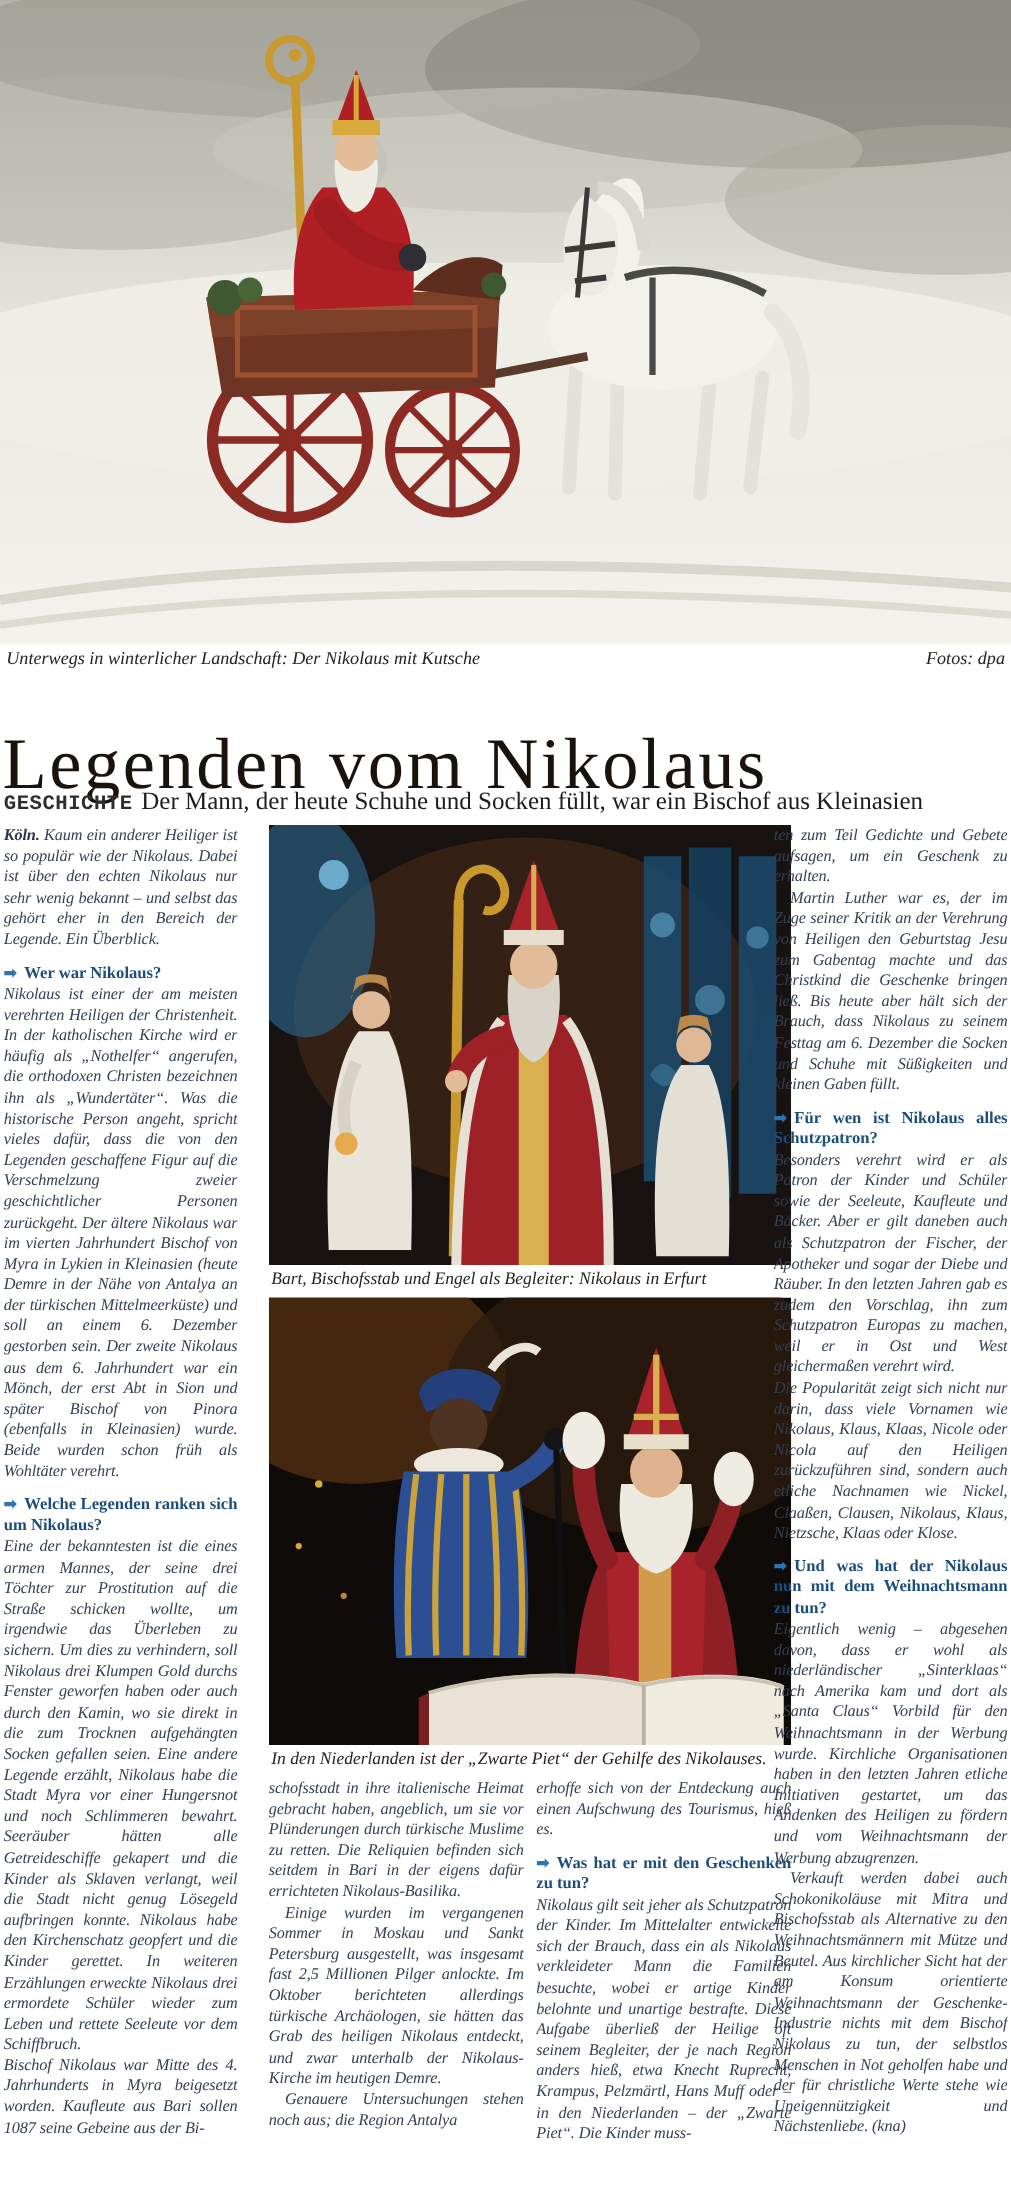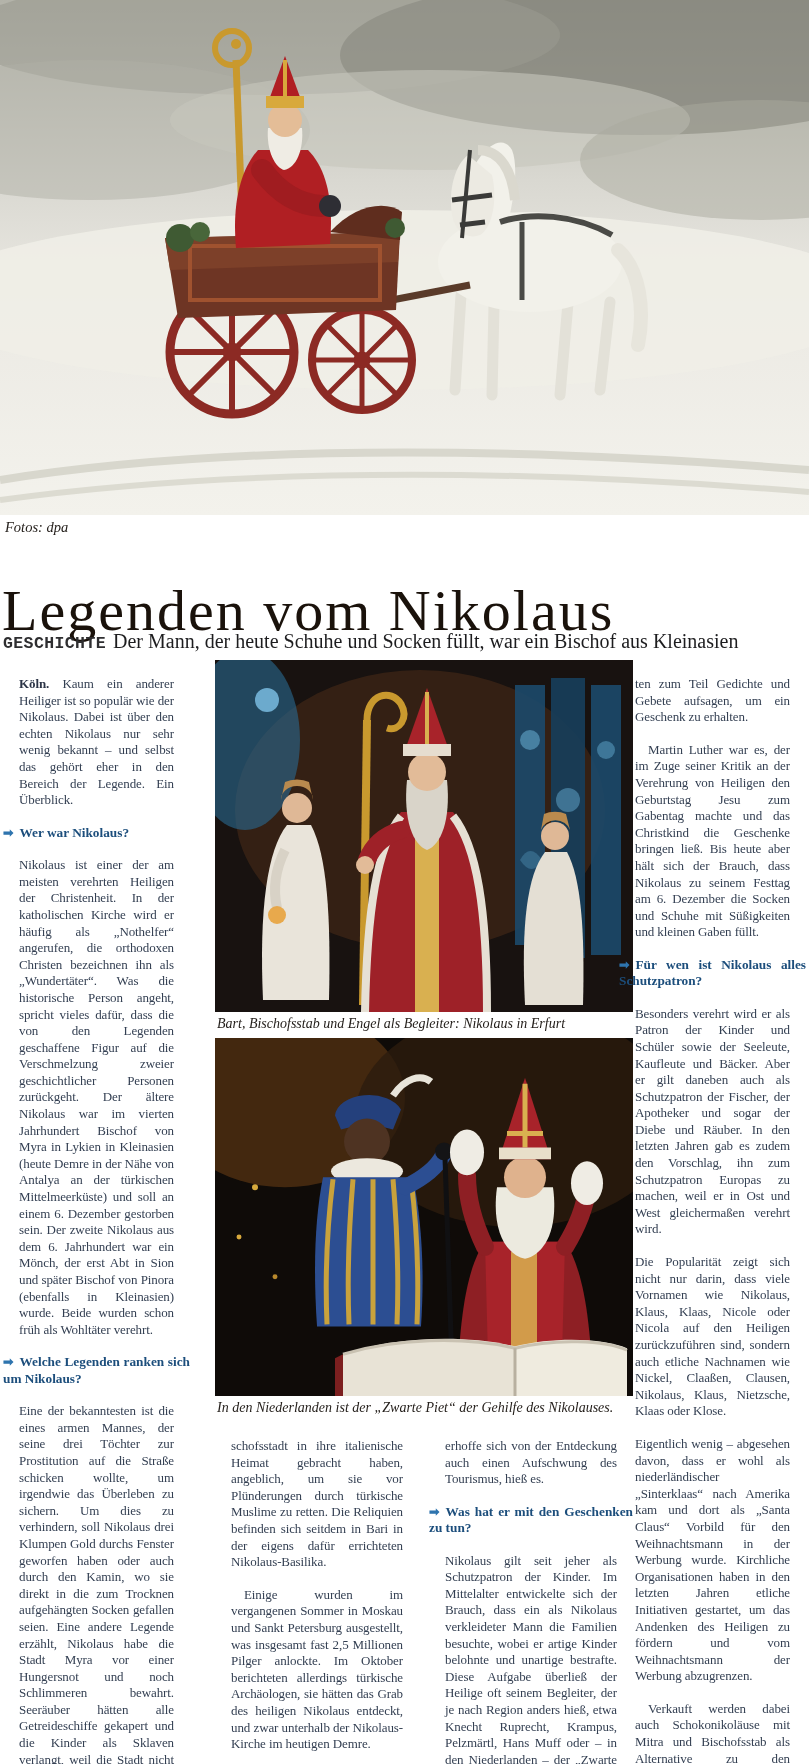--- a/index.html
+++ b/index.html
@@ -30,21 +30,21 @@
     font-family:Liberation Mono, monospace; font-weight:bold;
     font-size:16.5px; color:#2e2e30; letter-spacing:0.4px; margin-right:7px;
   }
 
   .article { position:absolute; top:660px; left:3px; width:803px; height:1104px; }
   .col { position:absolute; top:0; overflow:hidden; }
   .col-left  { left:0;    width:187px; height:1104px; }
   .col-mid   { left:212px; width:418px; height:1104px; }
   .col-right { left:616px; width:187px; height:1104px; }
 
-  .para { margin:16px; text-align:justify; font-size:13px; line-height:16.6px; letter-spacing:-0.1px; }
+  .para { margin:0; text-align:justify; font-size:13px; line-height:16.6px; letter-spacing:-0.1px;font-style:italic; }
   .para.ind { text-indent:13px; }
   .para strong { font-weight:bold; color:#2c3547; }
   .qhead {
     margin:10px 0 1px 0; font-weight:bold; font-size:13.3px; line-height:16.4px;
     color:#1c4e7c; text-align:justify;
   }
   .arrow { color:#2e74ae; margin-right:6px; font-size:12.5px; }
 
   .mid-photo { display:block; width:418px; }
   .photo-caption {
@@ -118,20 +118,21 @@
       <path d="M268,128 C 266,152 276,168 284,170 C 296,168 304,150 302,128 Z" fill="#efece4"></path>
       <circle cx="285" cy="120" r="17" fill="#e4bd97"></circle>
       <path d="M266,108 L285,56 L304,108 Z" fill="#b01f23"></path>
       <path d="M266,108 L304,108 L304,96 L266,96 Z" fill="#d8a93c"></path>
       <path d="M285,60 L285,104" stroke="#d8a93c" stroke-width="4"></path>
     </g>
   </svg>
 </div>
 
 <div class="caption-row">
+  <span>Unterwegs in winterlicher Landschaft: Der Nikolaus mit Kutsche</span>
   <span>Fotos: dpa</span>
 </div>
 
 <h1 class="headline">Legenden vom Nikolaus</h1>
 
 <div class="subhead-row">
   <span class="kicker">GESCHICHTE</span><span>Der Mann, der heute Schuhe und Socken füllt, war ein Bischof aus Kleinasien</span>
 </div>
 
 <div class="article">
@@ -252,16 +253,17 @@
         </div>
     </div>
   </div>
 
   <div class="col col-right">
       <p class="para">ten zum Teil Gedichte und Gebete aufsagen, um ein Geschenk zu erhalten.</p>
       <p class="para ind">Martin Luther war es, der im Zuge seiner Kritik an der Verehrung von Heiligen den Geburtstag Jesu zum Gabentag machte und das Christkind die Geschenke bringen ließ. Bis heute aber hält sich der Brauch, dass Nikolaus zu seinem Festtag am 6. Dezember die Socken und Schuhe mit Süßigkeiten und kleinen Gaben füllt.</p>
       <div class="qhead"><span class="arrow">➡</span><span>Für wen ist Nikolaus alles Schutzpatron?</span></div>
       <p class="para">Besonders verehrt wird er als Patron der Kinder und Schüler sowie der Seeleute, Kaufleute und Bäcker. Aber er gilt daneben auch als Schutzpatron der Fischer, der Apotheker und sogar der Diebe und Räuber. In den letzten Jahren gab es zudem den Vorschlag, ihn zum Schutzpatron Europas zu machen, weil er in Ost und West gleichermaßen verehrt wird.</p>
       <p class="para">Die Popularität zeigt sich nicht nur darin, dass viele Vornamen wie Nikolaus, Klaus, Klaas, Nicole oder Nicola auf den Heiligen zurückzuführen sind, sondern auch etliche Nachnamen wie Nickel, Claaßen, Clausen, Nikolaus, Klaus, Nietzsche, Klaas oder Klose.</p>
+      <div class="qhead"><span class="arrow">➡</span><span>Und was hat der Nikolaus nun mit dem Weihnachtsmann zu tun?</span></div>
       <p class="para">Eigentlich wenig – abgesehen davon, dass er wohl als niederländischer „Sinterklaas“ nach Amerika kam und dort als „Santa Claus“ Vorbild für den Weihnachtsmann in der Werbung wurde. Kirchliche Organisationen haben in den letzten Jahren etliche Initiativen gestartet, um das Andenken des Heiligen zu fördern und vom Weihnachtsmann der Werbung abzugrenzen.</p>
       <p class="para ind">Verkauft werden dabei auch Schokonikoläuse mit Mitra und Bischofsstab als Alternative zu den Weihnachtsmännern mit Mütze und Beutel. Aus kirchlicher Sicht hat der am Konsum orientierte Weihnachtsmann der Geschenke-Industrie nichts mit dem Bischof Nikolaus zu tun, der selbstlos Menschen in Not geholfen habe und der für christliche Werte stehe wie Uneigennützigkeit und Nächstenliebe. (kna)</p>
     </div>
 </div>
 
 </body></html>

